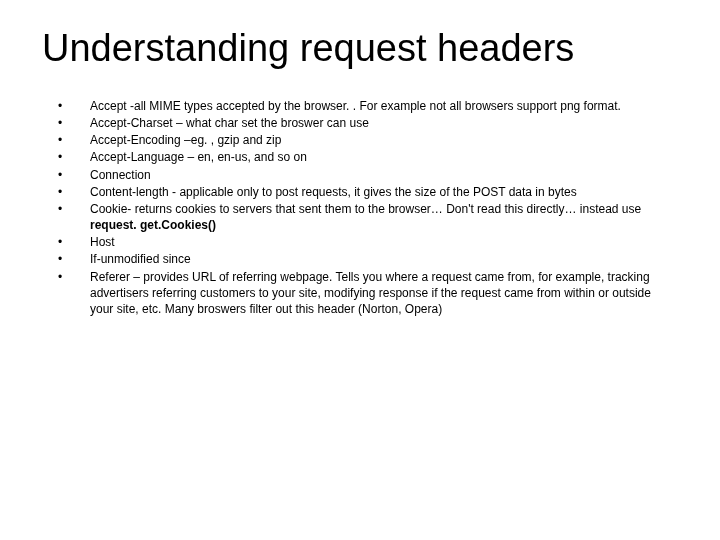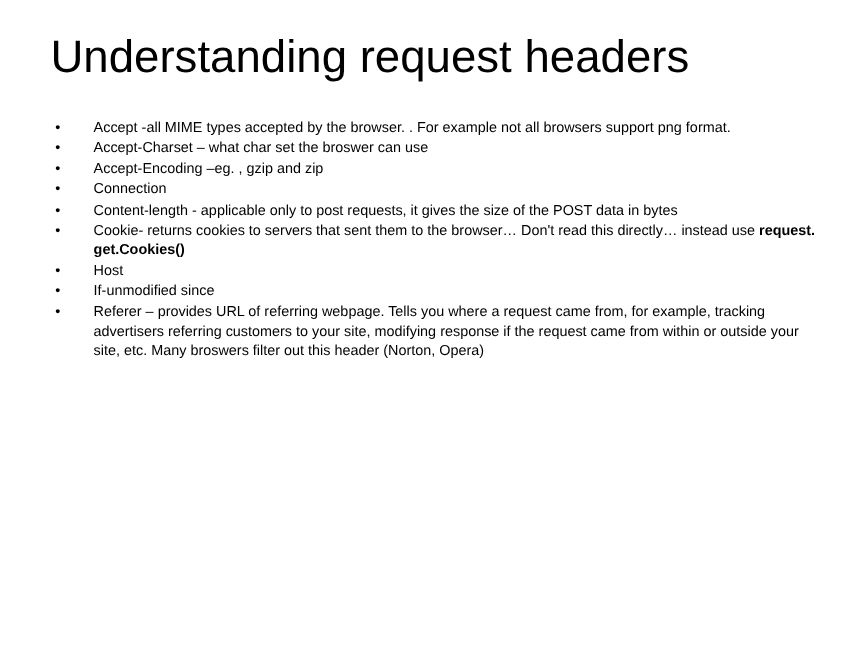--- a/index.html
+++ b/index.html
@@ -20,21 +20,21 @@
   }
   .title {
     font-size: 38px;
     font-weight: 400;
     letter-spacing: 0px;
     margin: 0 0 28px 2px;
     line-height: 1.1;
   }
   ul.bullets {
     list-style: none;
-    margin: 0;
+    margin: 12px;
     padding: 0;
     font-size: 12px;
     line-height: 1.35;
   }
   ul.bullets > li {
     position: relative;
     padding-left: 38px;
     margin: 0 0 1px 0;
   }
   ul.bullets > li::before {
@@ -50,20 +50,21 @@
 </style>
 </head>
 <body>
 
 <div class="slide">
   <h1 class="title">Understanding request headers</h1>
   <ul class="bullets">
     <li><span>Accept  -all MIME types accepted by the browser. . For example not all browsers support png format.</span></li>
     <li><span>Accept-Charset – what char set the broswer can use</span></li>
     <li><span>Accept-Encoding –eg. , gzip and zip</span></li>
+    <li><span>Accept-Language – en, en-us, and so on</span></li>
     <li><span>Connection</span></li>
     <li><span>Content-length  - applicable only to post requests, it gives the size of the POST data in bytes</span></li>
     <li><span>Cookie- returns cookies to servers that sent them to the browser… Don't read this directly… instead use </span><span class="bold-inline">request. get.Cookies()</span></li>
     <li><span>Host</span></li>
     <li><span>If-unmodified since</span></li>
     <li><span>Referer – provides URL of referring webpage. Tells you where a request came from, for example, tracking advertisers referring customers to your site, modifying response if the request came from within or outside your site, etc. Many broswers filter out this header (Norton, Opera)</span></li>
   </ul>
 </div>
 
 </body></html>

